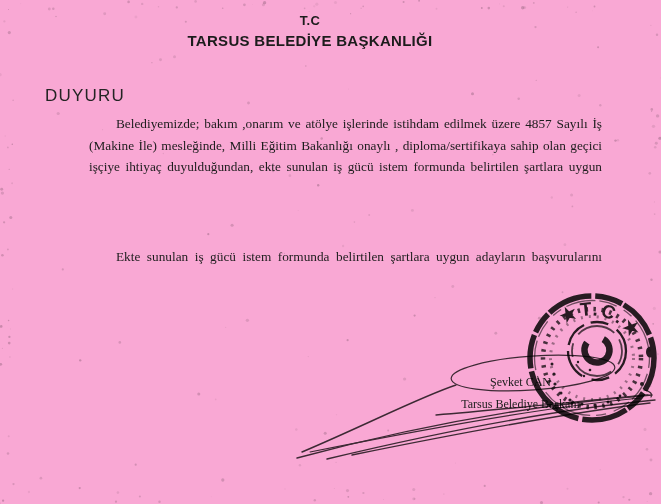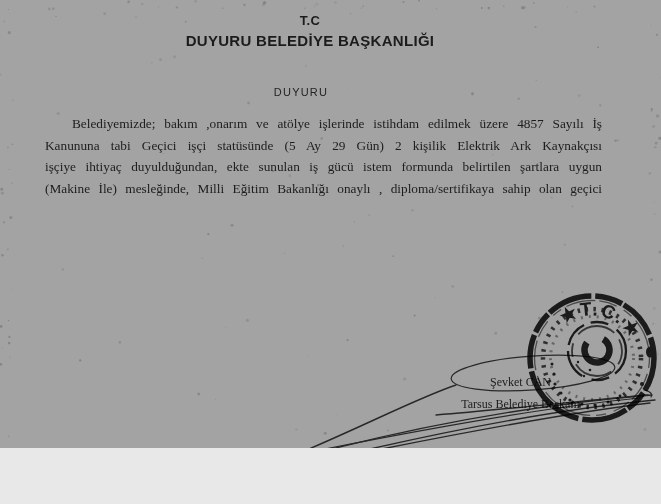--- a/index.html
+++ b/index.html
@@ -1,64 +1,64 @@
 <!DOCTYPE html>
 <html><head>
 <meta charset="utf-8">
 <style>
   html,body{margin:0;padding:0;background:#e8e8e8;}
   .page{
-    position:relative;width:661px;height:448px;background:#a3a3a3;
+    position:relative;width:661px;height:504px;background:#f9a8d4;
     overflow:hidden;font-family:"Liberation Serif", serif;color:#1f1f1f;
   }
   .hdr-tc{
     position:absolute;top:13px;left:45px;width:530px;text-align:center;
     font-family:"Liberation Sans", sans-serif;font-weight:bold;font-size:13px;
     color:#1c1c1c;letter-spacing:.3px;
   }
   .hdr-org{
     position:absolute;top:32px;left:45px;width:530px;text-align:center;
     font-family:"Liberation Sans", sans-serif;font-weight:bold;font-size:15px;
     color:#1c1c1c;letter-spacing:.3px;
   }
   .doc-title{
-    position:absolute;top:86px;left:45px;width:512px;text-align:center;
-    font-family:"Liberation Sans", sans-serif;font-size:11px;
+    position:absolute;top:86px;left:45px;width:512px;
+    font-family:"Liberation Sans", sans-serif;font-size:17px;
     letter-spacing:1.2px;color:#242424;
   }
   .body-block{position:absolute;left:45px;width:557px;font-size:13.3px;line-height:21.5px;color:#1d1d1d;}
   .b1{top:113px;} .b2{top:246px;}
-  .line{white-space:nowrap;text-align:justify;text-align-last:justify;}
+  .line{white-space:nowrap;text-align:justify;text-align-last:justify;margin-left:44px;}
   .line.first{text-indent:27px;}
   .line.last{text-align-last:left;}
   .url{text-decoration:underline;color:#1d1d1d;text-underline-offset:2px;}
   .sig-block{
     position:absolute;top:371px;left:428px;width:185px;text-align:center;
     font-size:12px;line-height:22px;color:#202020;
   }
   .stamp{position:absolute;left:524px;top:292px;width:136px;height:136px;mix-blend-mode:multiply;opacity:.92;}
   .strokes,.noise{position:absolute;left:0;top:0;width:661px;height:504px;pointer-events:none;mix-blend-mode:multiply;}
 </style>
 </head>
 <body>
 
 <div class="page">
 
   <div class="hdr-tc">T.C</div>
-  <div class="hdr-org">DUYURU BELEDİYE BAŞKANLIĞI</div>
+  <div class="hdr-org">TARSUS BELEDİYE BAŞKANLIĞI</div>
   <div class="doc-title">DUYURU</div>
 
   <div class="body-block b1">
     <div class="line first">Belediyemizde; bakım ,onarım ve atölye işlerinde istihdam edilmek üzere 4857 Sayılı İş</div>
-    <div class="line">Kanununa tabi Geçici işçi statüsünde (5 Ay 29 Gün) 2 kişilik Elektrik Ark Kaynakçısı</div>
+    <div class="line">(Makine İle) mesleğinde, Milli Eğitim Bakanlığı onaylı , diploma/sertifikaya sahip olan geçici</div>
     <div class="line">işçiye ihtiyaç duyulduğundan, ekte sunulan iş gücü istem formunda belirtilen şartlara uygun</div>
-    <div class="line">(Makine İle) mesleğinde, Milli Eğitim Bakanlığı onaylı , diploma/sertifikaya sahip olan geçici</div>
   </div>
 
   <div class="body-block b2">
+    <div class="line first">Ekte sunulan iş gücü istem formunda belirtilen şartlara uygun adayların başvurularını</div>
   </div>
 
   <div class="sig-block">
     <div>Şevket CAN</div>
     <div>Tarsus Belediye Başkanı</div>
   </div>
 
   <svg class="stamp" viewBox="0 0 136 136">
     <g stroke="#161616" fill="none">
       <circle cx="68" cy="66" r="62" stroke-width="5.5" stroke-dasharray="34 3 22 2 46 4 28 2 40 3"></circle>

